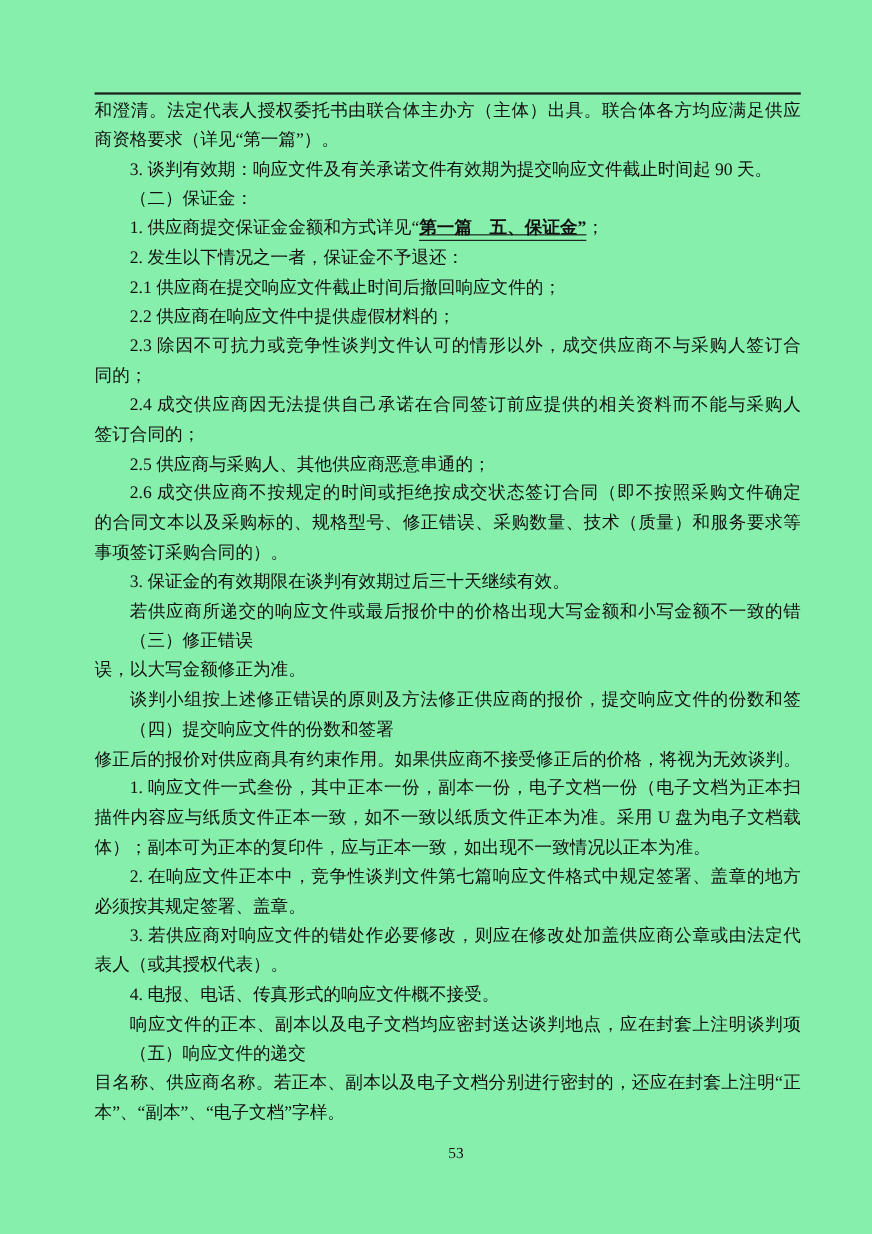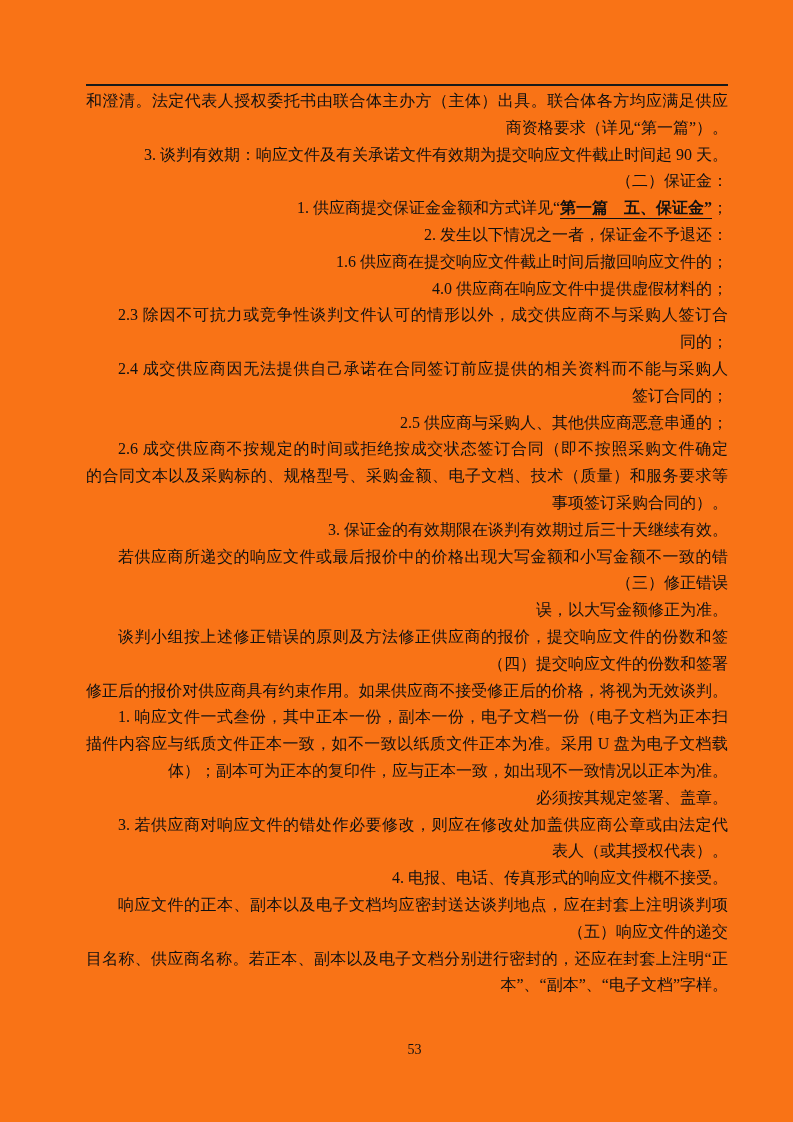--- a/index.html
+++ b/index.html
@@ -4,21 +4,21 @@
 <style>
   html, body {
     margin: 0;
     padding: 0;
     background: #ffffff;
   }
   .page {
     position: relative;
     width: 793px;
     height: 1122px;
-    background: #f97316;
+    background: #86efac;
     overflow: hidden;
     font-family: "Liberation Serif", "DejaVu Serif", serif;
     color: #111111;
   }
   .header-rule {
     position: absolute;
     left: 86px;
     top: 84px;
     width: 642px;
     height: 0;
@@ -27,32 +27,33 @@
   .content {
     position: absolute;
     left: 86px;
     top: 88px;
     width: 642px;
   }
   .line {
     height: 26.8px;
     line-height: 26.8px;
     font-size: 16px;
-    text-align: right;
+    text-align: left;
     overflow: hidden;
   }
   .line.indent { text-indent: 32px; }
   .line.fill {
     text-align: justify;
     text-align-last: justify;
   }
   .run-b { font-weight: bold; }
   .run-u {
     border-bottom: 1.5px solid #111111;
     padding-bottom: 2px;
+    text-decoration: underline;
   }
   .page-number {
     position: absolute;
     left: 0;
     right: 0;
     top: 1042px;
     text-align: center;
     font-size: 14px;
     line-height: 16px;
     color: #111111;
@@ -64,40 +65,41 @@
 
 <div class="page">
   <div class="header-rule"></div>
   <div class="content">
       <div class="line fill"><span>和澄清。法定代表人授权委托书由联合体主办方（主体）出具。联合体各方均应满足供应</span></div>
       <div class="line"><span>商资格要求（详见“第一篇”）。</span></div>
       <div class="line indent"><span>3. 谈判有效期：响应文件及有关承诺文件有效期为提交响应文件截止时间起 90 天。</span></div>
       <div class="line indent"><span>（二）保证金：</span></div>
       <div class="line indent"><span>1. 供应商提交保证金金额和方式详见“</span><span class="run-b run-u">第一篇　五、保证金”</span><span>；</span></div>
       <div class="line indent"><span>2. 发生以下情况之一者，保证金不予退还：</span></div>
-      <div class="line indent"><span>1.6 供应商在提交响应文件截止时间后撤回响应文件的；</span></div>
-      <div class="line indent"><span>4.0 供应商在响应文件中提供虚假材料的；</span></div>
+      <div class="line indent"><span>2.1 供应商在提交响应文件截止时间后撤回响应文件的；</span></div>
+      <div class="line indent"><span>2.2 供应商在响应文件中提供虚假材料的；</span></div>
       <div class="line indent fill"><span>2.3 除因不可抗力或竞争性谈判文件认可的情形以外，成交供应商不与采购人签订合</span></div>
       <div class="line"><span>同的；</span></div>
       <div class="line indent fill"><span>2.4 成交供应商因无法提供自己承诺在合同签订前应提供的相关资料而不能与采购人</span></div>
       <div class="line"><span>签订合同的；</span></div>
       <div class="line indent"><span>2.5 供应商与采购人、其他供应商恶意串通的；</span></div>
       <div class="line indent fill"><span>2.6 成交供应商不按规定的时间或拒绝按成交状态签订合同（即不按照采购文件确定</span></div>
-      <div class="line fill"><span>的合同文本以及采购标的、规格型号、采购金额、电子文档、技术（质量）和服务要求等</span></div>
+      <div class="line fill"><span>的合同文本以及采购标的、规格型号、修正错误、采购数量、技术（质量）和服务要求等</span></div>
       <div class="line"><span>事项签订采购合同的）。</span></div>
       <div class="line indent"><span>3. 保证金的有效期限在谈判有效期过后三十天继续有效。</span></div>
       <div class="line indent fill"><span>若供应商所递交的响应文件或最后报价中的价格出现大写金额和小写金额不一致的错</span></div>
       <div class="line indent"><span>（三）修正错误</span></div>
       <div class="line"><span>误，以大写金额修正为准。</span></div>
       <div class="line indent fill"><span>谈判小组按上述修正错误的原则及方法修正供应商的报价，提交响应文件的份数和签署，</span></div>
       <div class="line indent"><span>（四）提交响应文件的份数和签署</span></div>
       <div class="line fill"><span>修正后的报价对供应商具有约束作用。如果供应商不接受修正后的价格，将视为无效谈判。</span></div>
       <div class="line indent fill"><span>1. 响应文件一式叁份，其中正本一份，副本一份，电子文档一份（电子文档为正本扫</span></div>
       <div class="line fill"><span>描件内容应与纸质文件正本一致，如不一致以纸质文件正本为准。采用 U 盘为电子文档载</span></div>
       <div class="line"><span>体）；副本可为正本的复印件，应与正本一致，如出现不一致情况以正本为准。</span></div>
+      <div class="line indent fill"><span>2. 在响应文件正本中，竞争性谈判文件第七篇响应文件格式中规定签署、盖章的地方</span></div>
       <div class="line"><span>必须按其规定签署、盖章。</span></div>
       <div class="line indent fill"><span>3. 若供应商对响应文件的错处作必要修改，则应在修改处加盖供应商公章或由法定代</span></div>
       <div class="line"><span>表人（或其授权代表）。</span></div>
       <div class="line indent"><span>4. 电报、电话、传真形式的响应文件概不接受。</span></div>
       <div class="line indent fill"><span>响应文件的正本、副本以及电子文档均应密封送达谈判地点，应在封套上注明谈判项</span></div>
       <div class="line indent"><span>（五）响应文件的递交</span></div>
       <div class="line fill"><span>目名称、供应商名称。若正本、副本以及电子文档分别进行密封的，还应在封套上注明“正</span></div>
       <div class="line"><span>本”、“副本”、“电子文档”字样。</span></div>
     </div>
   <div class="page-number">53</div>

